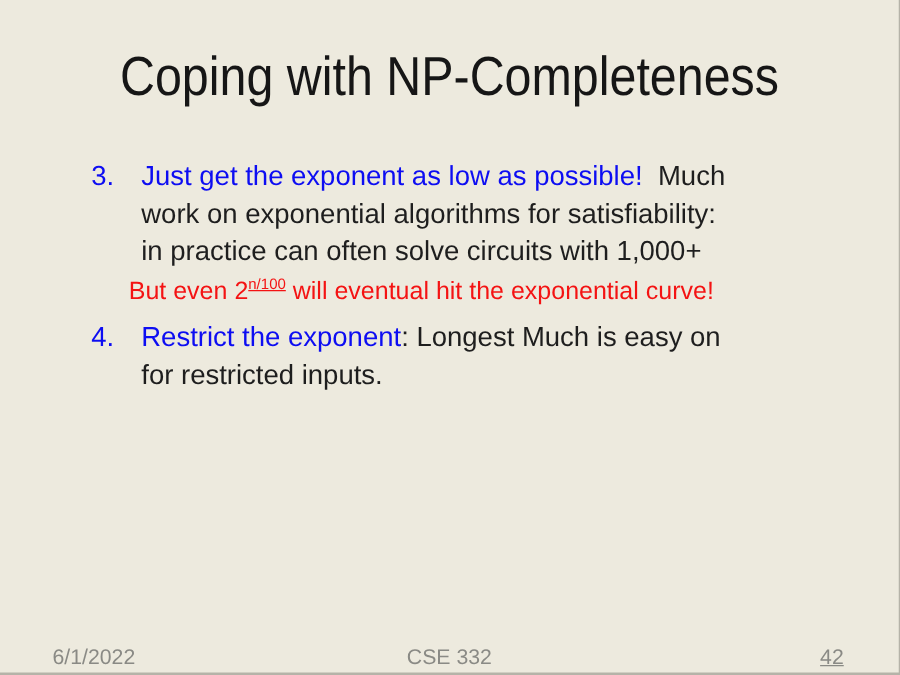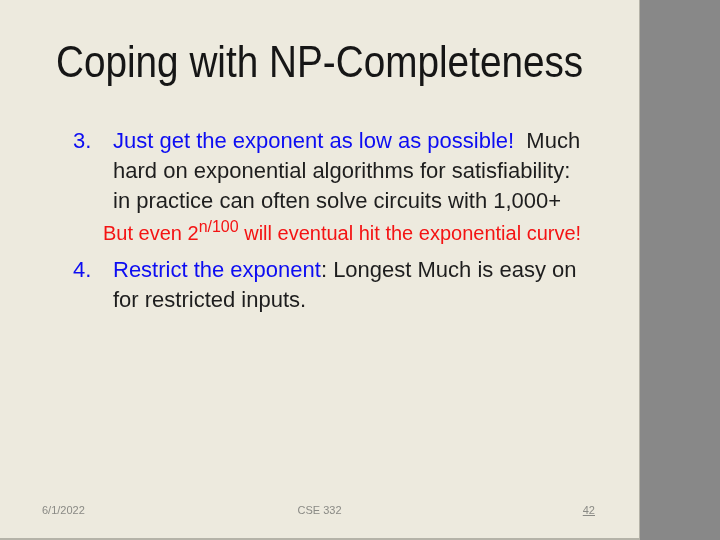--- a/index.html
+++ b/index.html
@@ -7,21 +7,21 @@
     --accent_blue:#0D0DF2;
     --accent_red:#F41313;
     --text:#1E1E1E;
     --footer_gray:#8A8A85;
     --edge:#B5B3A8;
   }
   *{margin:0;padding:0;box-sizing:border-box;}
   html,body{width:720px;height:540px;background:#888;}
   .slide{
     position:relative;
-    width:640px;height:540px;
+    width:720px;height:540px;
     background:var(--background);
     font-family:"Liberation Sans", sans-serif;
     color:var(--text);
     overflow:hidden;
     border-right:1px solid var(--edge);
     border-bottom:2px solid var(--edge);
   }
   .title{
     position:absolute;
     top:36px;left:0;right:0;
@@ -52,48 +52,49 @@
   .seg.c-text{color:var(--text);}
   .seg.c-red{color:var(--accent_red);}
   .para.note{
     margin-left:103px;
     margin-top:4px;
     font-size:20px;
     line-height:26px;
   }
   .para.note + .para.numbered{margin-top:9px;}
   sup.seg{
-    font-size:16px;
+    font-size:12px;
     vertical-align:super;
     line-height:0;
+    text-decoration:underline;
   }
   .footer-date,.footer-course,.footer-page{
     position:absolute;
-    top:504px;
-    font-size:11px;
+    top:516px;
+    font-size:17px;
     color:var(--footer_gray);
   }
   .footer-date{left:42px;}
   .footer-course{left:0;right:0;text-align:center;}
   .footer-page{right:44px;text-decoration:underline;}
 </style>
 </head>
 <body>
 
 <div class="slide">
   <div class="title">
     <span class="title-inner">Coping with NP-Completeness</span>
   </div>
 
   <div class="slide-body">
       <div class="para numbered">
         <span class="num">3.</span>
         <div class="lines">
           <div class="line"><span class="seg c-blue">Just get the exponent as low as possible!</span><span class="seg c-text">  Much</span></div>
-          <div class="line"><span class="seg c-text">hard on exponential algorithms for satisfiability:</span></div>
+          <div class="line"><span class="seg c-text">work on exponential algorithms for satisfiability:</span></div>
           <div class="line"><span class="seg c-text">in practice can often solve circuits with 1,000+</span></div>
         </div>
       </div>
       <div class="para note">
         <div class="lines">
           <div class="line"><span class="seg c-red">But even 2</span><sup class="seg c-red">n/100</sup><span class="seg c-red"> will eventual hit the exponential curve!</span></div>
         </div>
       </div>
       <div class="para numbered">
         <span class="num">4.</span>

